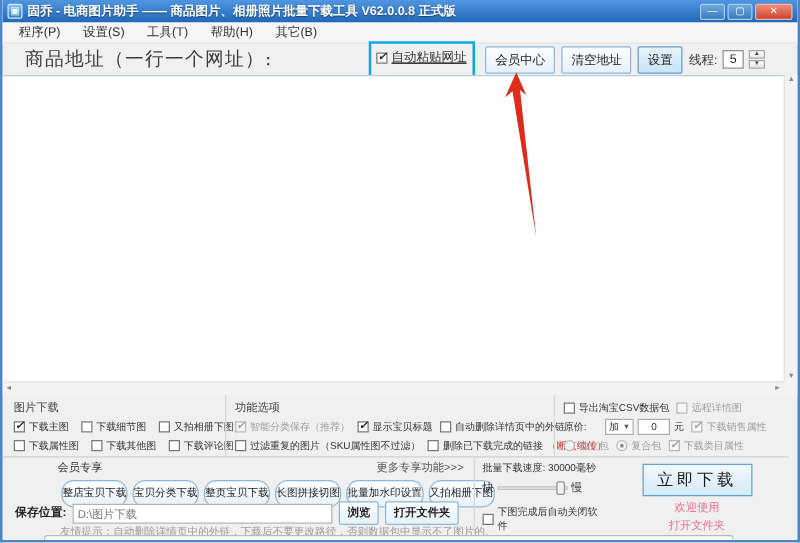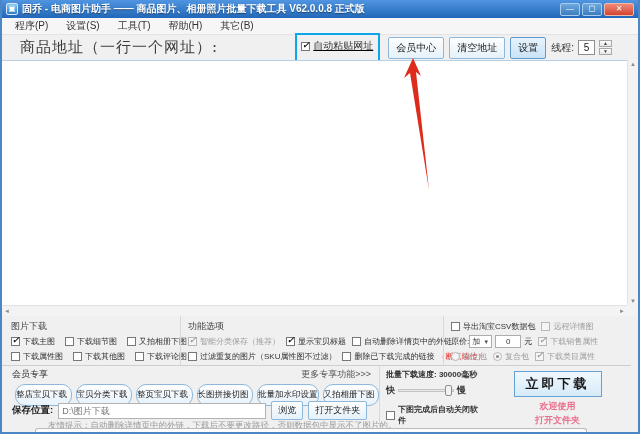--- a/index.html
+++ b/index.html
@@ -75,53 +75,53 @@
   .cb.disabled.checked i::after{color:#9d9d9d;}
   .radio.selected i::after{content:"";position:absolute;inset:2px;background:#8a8a8a;
     border-radius:50%;}
   .gap6{margin-right:6px;} .gap10{margin-right:10px;}
   .rednote{color:#e03030;}
   .mini-select{border:1px solid #abadb3;background:#fff;font-size:8px;height:13px;
     display:inline-flex;align-items:center;gap:3px;padding:0 2px;color:#333;}
   .mini-select .da{font-size:6px;color:#555;}
   .mini-input{width:26px;height:13px;border:1px solid #abadb3;background:#fff;
     font-size:8px;text-align:center;line-height:12px;color:#333;}
-  .plabel{font-size:8px;margin-right:0;} .punit{font-size:8px;margin:0 6px 0 3px;}
+  .plabel{font-size:8px;margin-right:15px;} .punit{font-size:8px;margin:0 6px 0 3px;}
   
   .member{position:absolute;top:365px;left:0;width:377px;height:35px;
-    border-top:1px solid #cfcfcf;}
+    border-top:1px solid #cfcfcf;padding-left:34px;}
   .member-head{display:flex;align-items:center;padding:2px 8px 0 10px;font-size:9px;color:#333;}
   .more-link{margin-left:auto;color:#555;cursor:default;}
   .member-btns{display:flex;gap:4px;margin:3px 0 0 13px;}
   .mbtn{font-size:8.5px;width:72px;padding:4px 0;text-align:left;
     background:linear-gradient(#fefefe,#e7f2fb);border:1px solid #8db8dc;
     border-radius:10px;color:#222;white-space:nowrap;cursor:default;}
   
   .rightcol{position:absolute;top:365px;left:377px;right:7px;height:62px;
-    border-top:1px solid #cfcfcf;border-left:1px solid #d8d8d8;display:flex;font-weight:bold;}
+    border-top:1px solid #cfcfcf;border-left:1px solid #d8d8d8;display:flex;}
   .rc-left{width:104px;padding:3px 0 0 6px;}
   .speed{font-size:8px;color:#333;white-space:nowrap;}
   .slider-row{display:flex;align-items:center;gap:3px;margin-top:4px;font-size:9px;color:#333;}
   .track{width:56px;height:3px;background:#e8e8e8;border:1px solid #c2c2c2;position:relative;}
   .thumb{position:absolute;right:1px;top:-5px;width:7px;height:11px;background:#f2f2f2;
     border:1px solid #8f8f8f;border-radius:2px;}
   .auto-close{margin-top:7px;display:flex;flex-direction:column;gap:3px;}
   .rc-right{flex:1;padding-top:5px;display:flex;flex-direction:column;align-items:center;}
   .dlbtn{width:88px;height:28px;background:linear-gradient(#f0f8fd,#d6ebf9);
     border:1px solid #66a1d4;font-size:13px;color:#1a1a1a;display:flex;align-items:center;
     justify-content:center;letter-spacing:3px;cursor:default;font-family:inherit;}
   .pink{color:#ea6f8c;font-size:9px;margin-top:3px;text-align:center;}
   
   .save-row{position:absolute;top:401px;left:0;width:377px;display:flex;
     align-items:center;gap:5px;padding-left:10px;font-size:9.5px;color:#222;}
   .save-label{font-weight:bold;white-space:nowrap;}
   .path-input{width:208px;height:16px;border:1px solid #b2b2b2;background:#fff;
     font-size:9px;color:#777;padding:0 3px;line-height:15px;overflow:hidden;white-space:nowrap;}
   .sbtn{font-size:9px;padding:2px 6px;background:linear-gradient(#fdfefe,#e5f1fa);
-    border:1px solid #8db8dc;border-radius:2px;color:#222;white-space:nowrap;cursor:default;}
+    border:1px solid #8db8dc;border-radius:2px;color:#222;white-space:nowrap;cursor:default;font-weight:bold;}
   .tip-row{position:absolute;top:420px;left:46px;font-size:8.5px;color:#9b9b9b;
     white-space:nowrap;}
   .bottom-box{position:absolute;top:428px;left:33px;width:552px;height:6px;
     border:1px solid #bbb;border-bottom:none;border-radius:3px 3px 0 0;background:#fcfcfc;}
   
   .annotation{position:absolute;inset:0;pointer-events:none;z-index:60;}
 </style>
 </head>
 <body>
 

